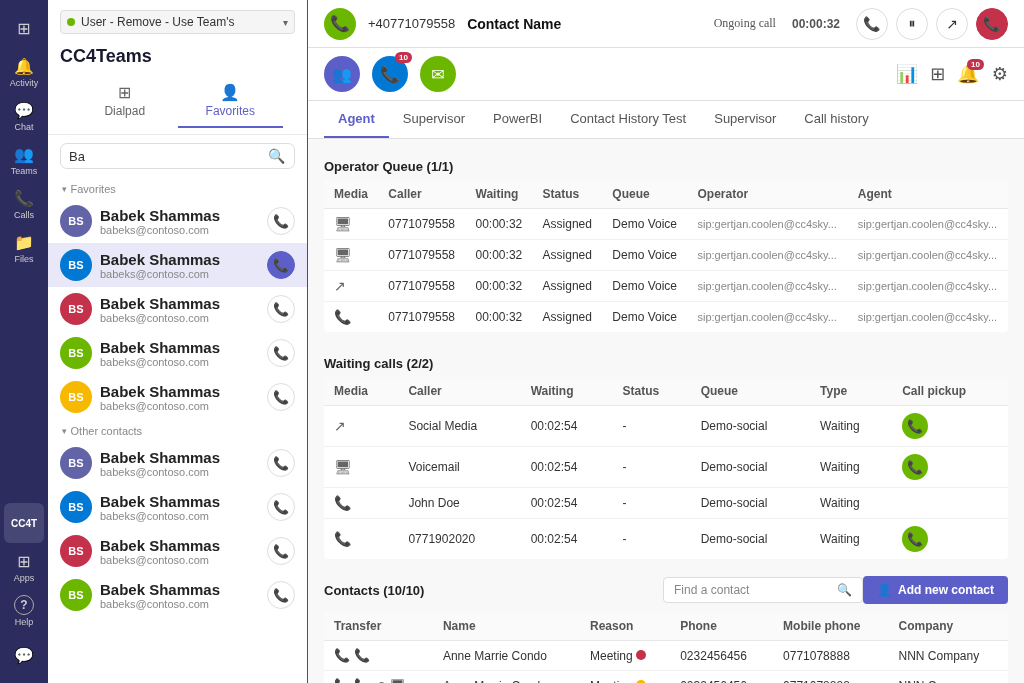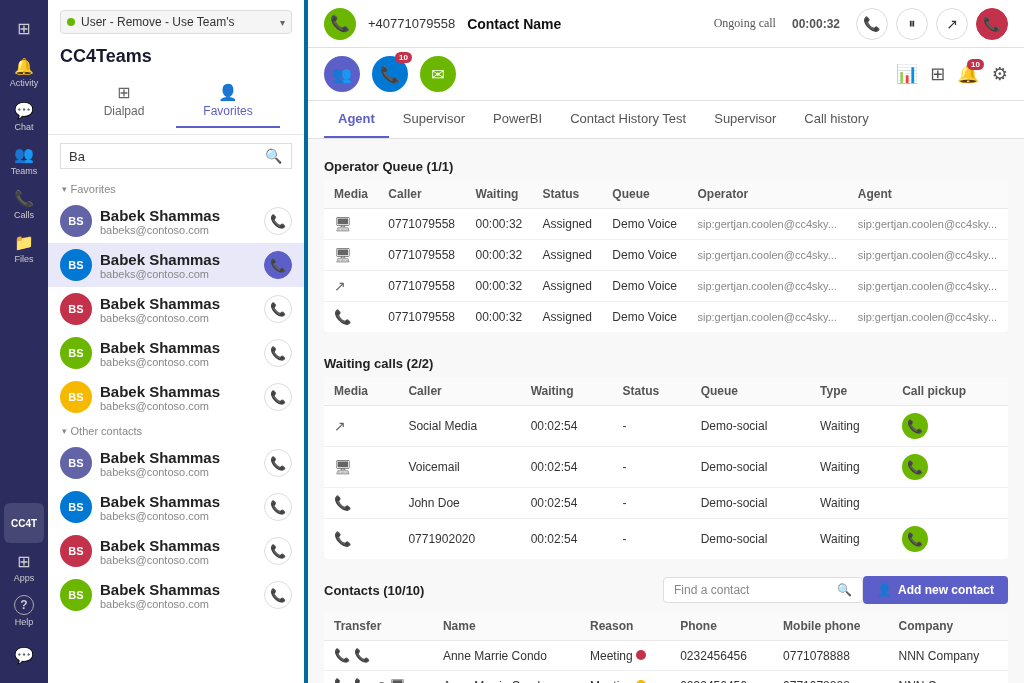--- a/index.html
+++ b/index.html
@@ -35,21 +35,21 @@
       color: #fff;
       font-size: 11px;
       font-weight: bold;
     }
     .nav-spacer { flex: 1; }
 
     
     .contacts-panel {
       width: 260px;
       background: #fff;
-      border-right: 4px solid #0369a1;
+      border-right: 1px solid #0369a1;
       display: flex;
       flex-direction: column;
       flex-shrink: 0;
     }
     .panel-header {
       padding: 10px 12px 6px;
       border-bottom: 1px solid #e8e8e8;
     }
     .user-selector {
       display: flex;
@@ -85,21 +85,21 @@
       align-items: center;
       gap: 2px;
     }
     .panel-tab.active { color: #5b5fc7; border-bottom-color: #5b5fc7; }
     .panel-tab-icon { font-size: 16px; }
     .search-box {
       margin: 8px 12px;
       display: flex;
       align-items: center;
       border: 1px solid #ddd;
-      border-radius: 0;
+      border-radius: 7px;
       padding: 4px 8px;
       background: #fff;
     }
     .search-box input {
       border: none;
       outline: none;
       flex: 1;
       font-size: 13px;
       color: #333;
     }

